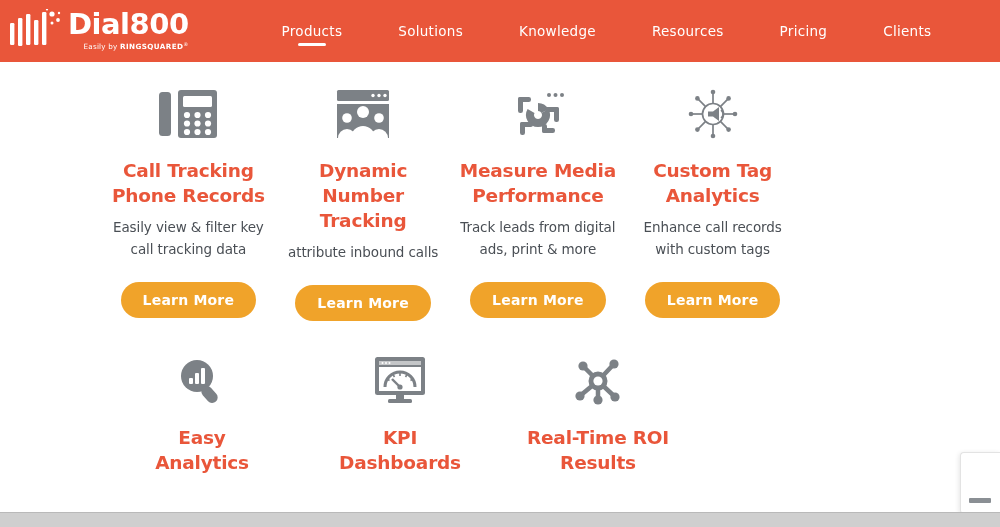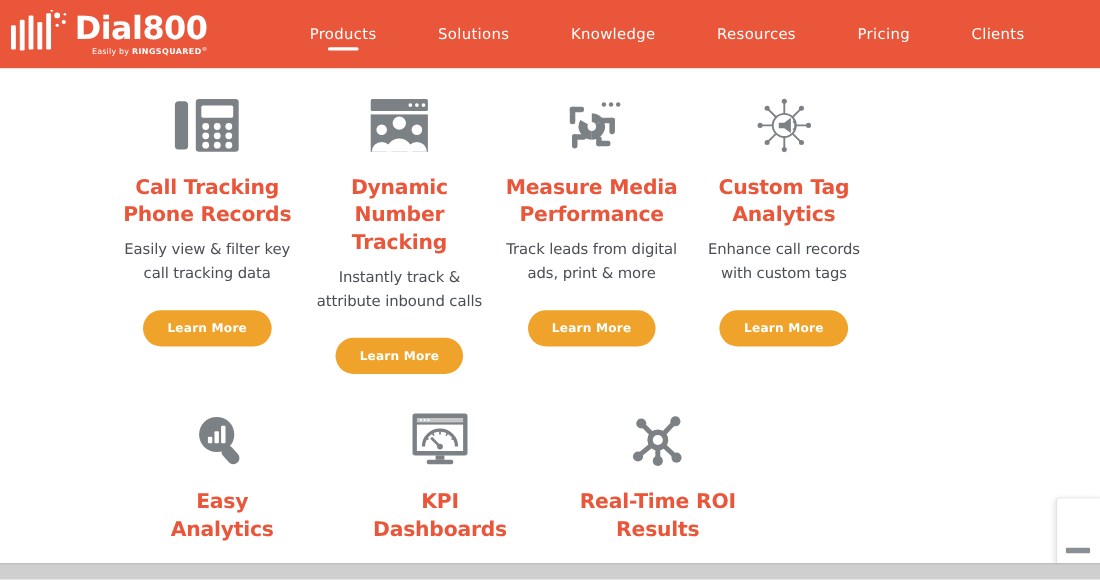--- a/index.html
+++ b/index.html
@@ -78,21 +78,21 @@
     font-family:"DejaVu Sans", sans-serif;
   }
   .card-desc {
     color:#4a4f55; font-size:13.5px; line-height:22px;
     margin-top:8px; letter-spacing:-0.1px;
     font-family:"DejaVu Sans", sans-serif;
   }
   .learn-btn {
     margin-top:22px;
     background:#f0a32a; color:#fff;
-    font-size:11px; font-weight:bold; letter-spacing:0.2px;
+    font-size:14px; font-weight:bold; letter-spacing:0.2px;
     padding:10px 22px; border-radius:18px; border:none;
     cursor:pointer;
     font-family:"DejaVu Sans", sans-serif;
   }
 
   .card-sm { width:198px; text-align:center; display:flex; flex-direction:column; align-items:center; }
   .row-bottom .card-sm { margin:12px 0px; }
 
   svg { display:block; }
 
@@ -231,21 +231,20 @@
               <circle cx="46" cy="30" r="4.8"></circle>
               <path d="M37 50 a9 9 0 0 1 18 0 z"></path>
             </g>
           </svg>
         </div>
         <div class="card-title">
           <div>Dynamic Number</div>
           <div>Tracking</div>
         </div>
         <div class="card-desc">
-          <div>Instantly track &amp;</div>
           <div>attribute inbound calls</div>
         </div>
         <button class="learn-btn">Learn More</button>
       </div>
 
       <div class="card">
         <div class="card-icon">
           <svg width="60" height="52" viewBox="0 0 60 52">
             <g fill="#7c8186">
               <path d="M30 15 a12 12 0 0 1 10.4 6 l-6.9 4 a4 4 0 0 0 -3.5 -2 z"></path>

